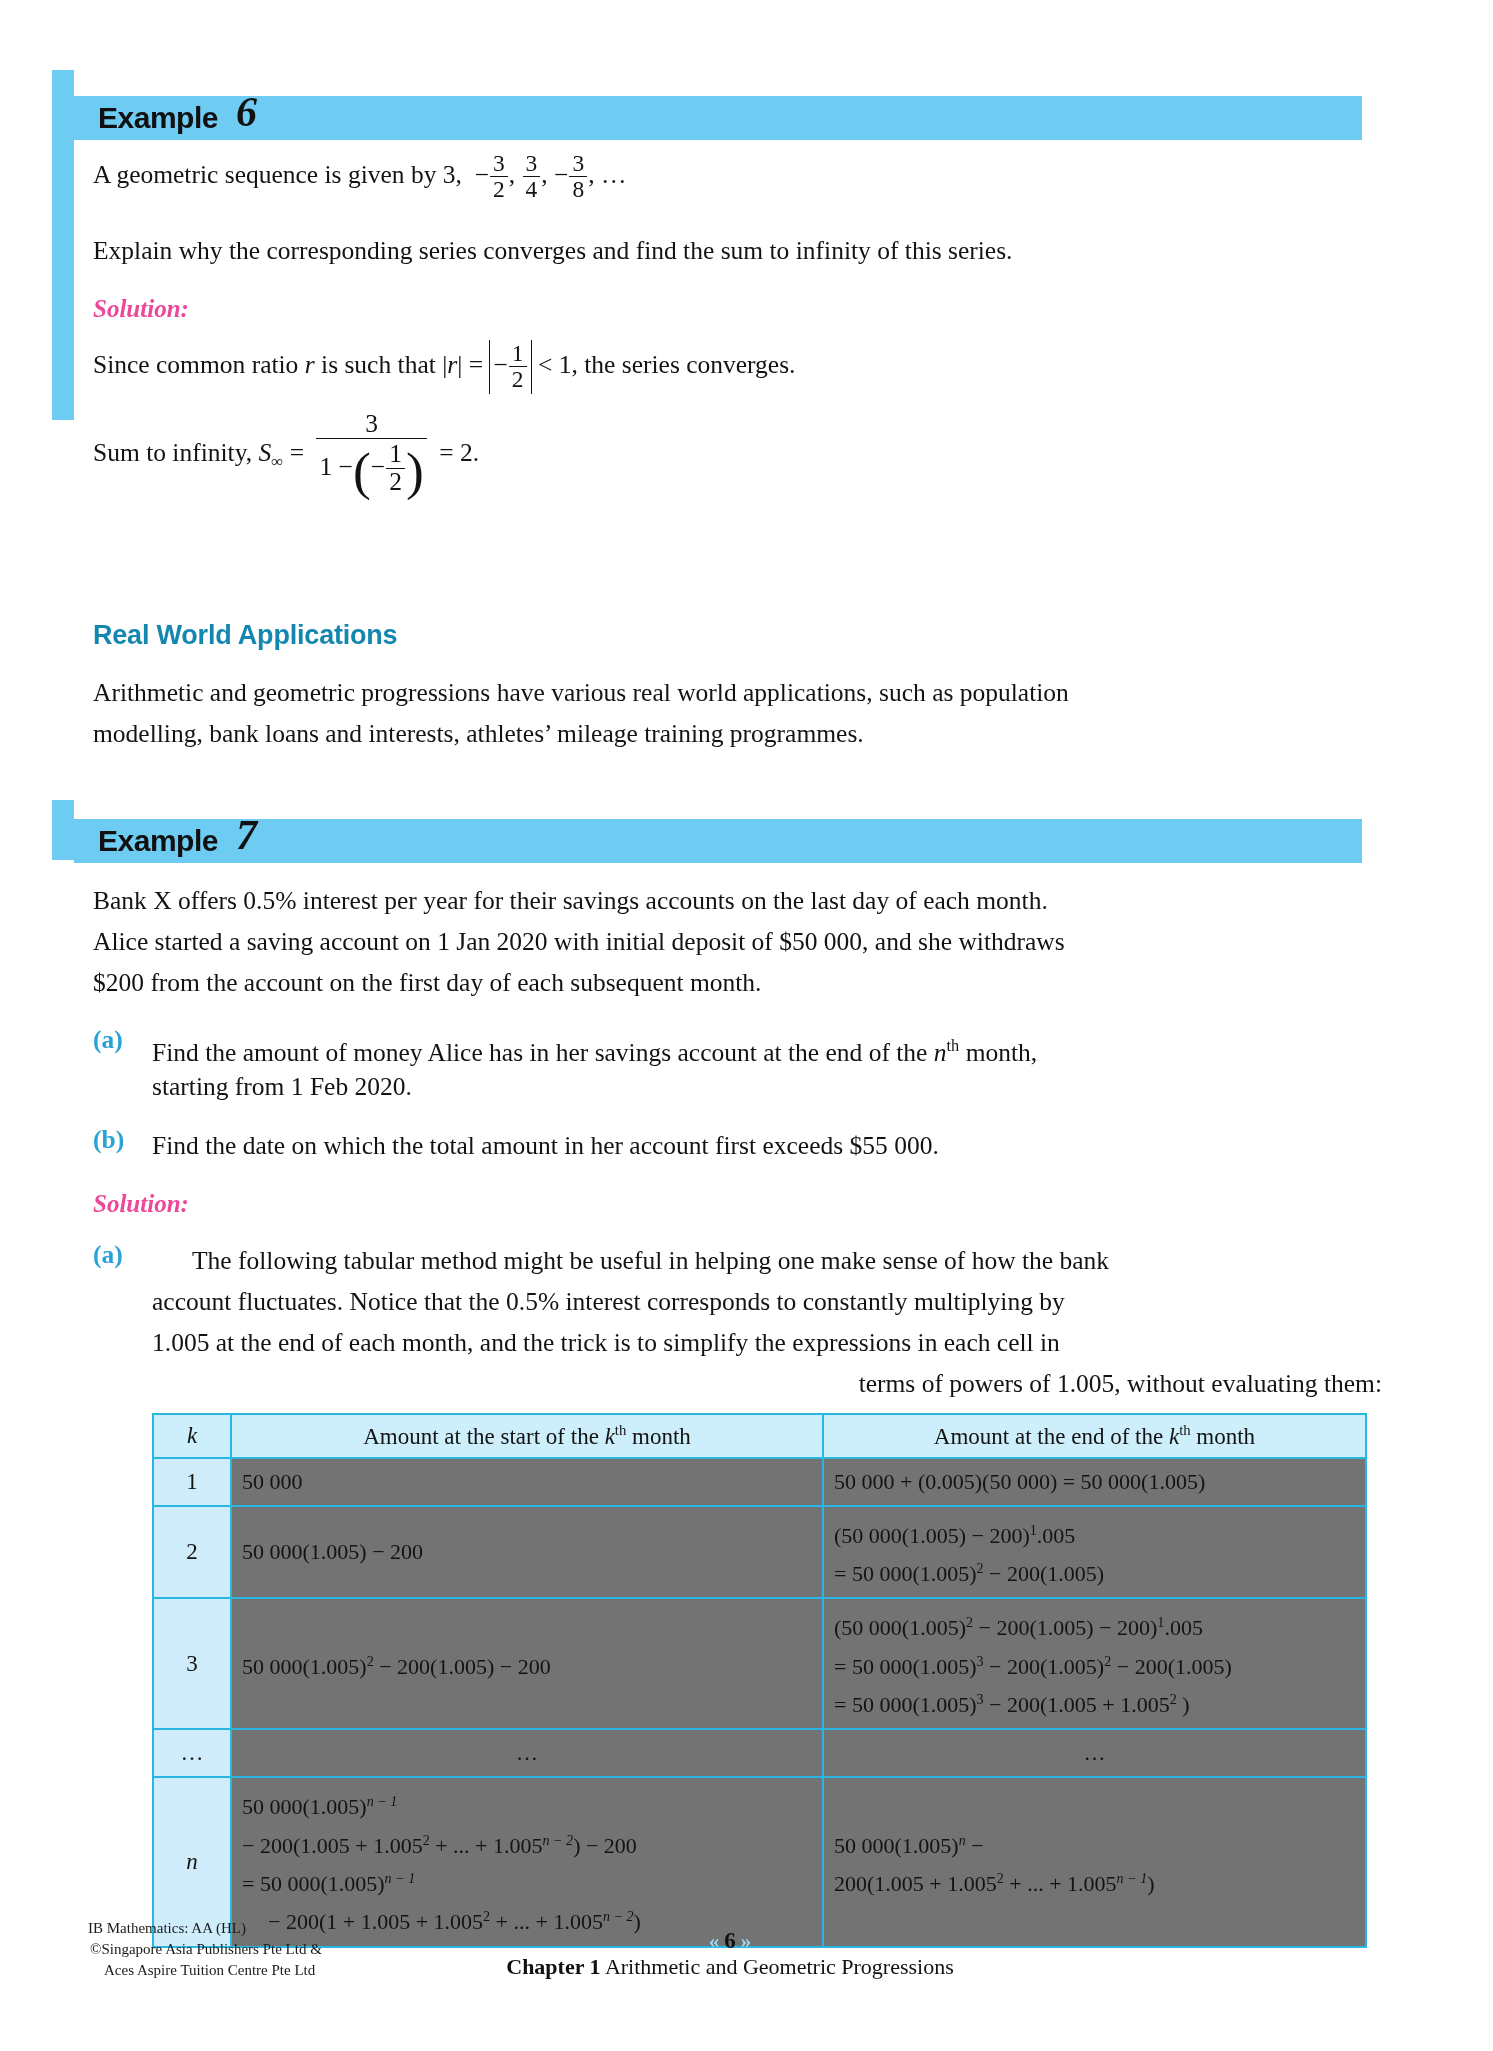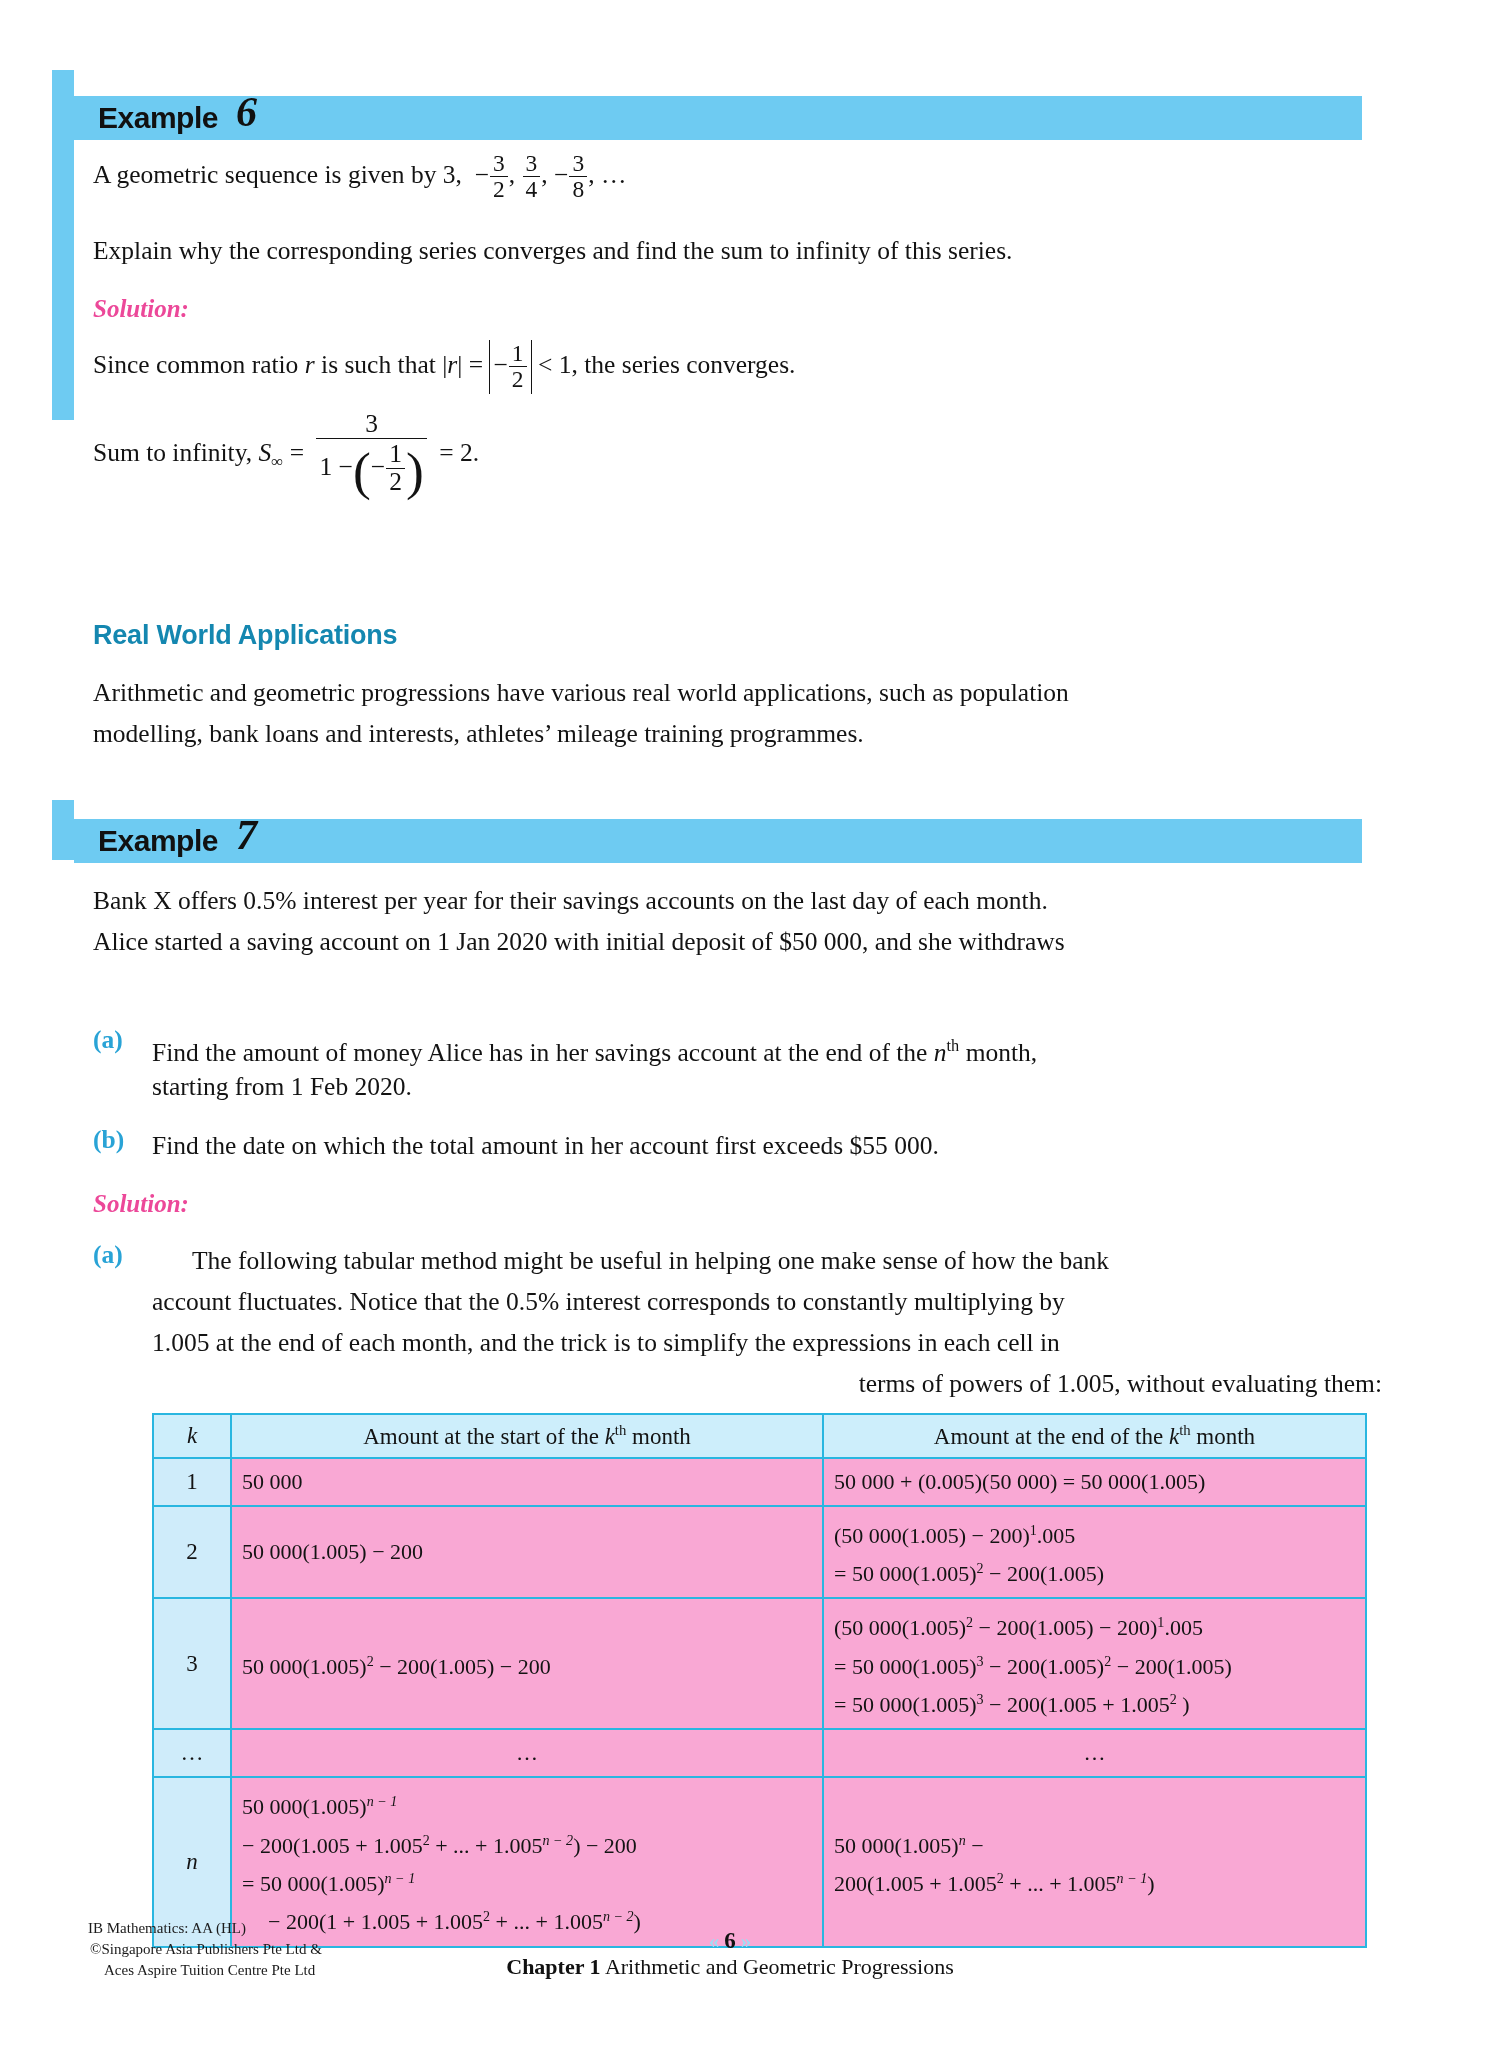--- a/index.html
+++ b/index.html
@@ -145,21 +145,21 @@
     position: absolute;
     border-collapse: collapse;
     font-family: "Liberation Serif", serif;
     font-size: 22px;
     color: #131313;
   }
   .tbl td, .tbl th {
     border: 2px solid #29b6e0;
     padding: 7px 10px;
     vertical-align: middle;
-    background: #f9a8d4;
+    background: #737373;
     font-weight: normal;
   }
   .tbl thead th {
     background: #cdeefb;
     text-align: center;
     font-size: 23px;
   }
   .tbl td.kcol {
     background: #cfecfa;
     text-align: center;
@@ -271,20 +271,21 @@
   <div class="ex-block" style="left:52px; top:800px; width:1310px; height:60px;">
     <div class="ex-sidebar" style="height:60px;"></div>
     <div class="ex-banner" style="top:19px; width:1288px;">
       <span class="ex-label">Example</span>
       <span class="ex-num">7</span>
     </div>
   </div>
 
   <div class="para" style="left:93px; top:880px; width:1290px;">Bank X offers 0.5% interest per year for their savings accounts on the last day of each month.</div>
   <div class="para" style="left:93px; top:921px; width:1290px;">Alice started a saving account on 1 Jan 2020 with initial deposit of $50 000, and she withdraws</div>
+  <div class="para" style="left:93px; top:962px; width:1290px;">$200 from the account on the first day of each subsequent month.</div>
 
   <div class="item-marker" style="left:93px; top:1025px;">(a)</div>
   <div class="para" style="left:152px; top:1025px; width:1230px;">
     <span>Find the amount of money Alice has in her savings account at the end of the</span>
     <span class="ital">n</span><span class="sup">th</span>
     <span>month,</span>
   </div>
   <div class="para" style="left:152px; top:1066px; width:1230px;">starting from 1 Feb 2020.</div>
 
   <div class="item-marker" style="left:93px; top:1125px;">(b)</div>

